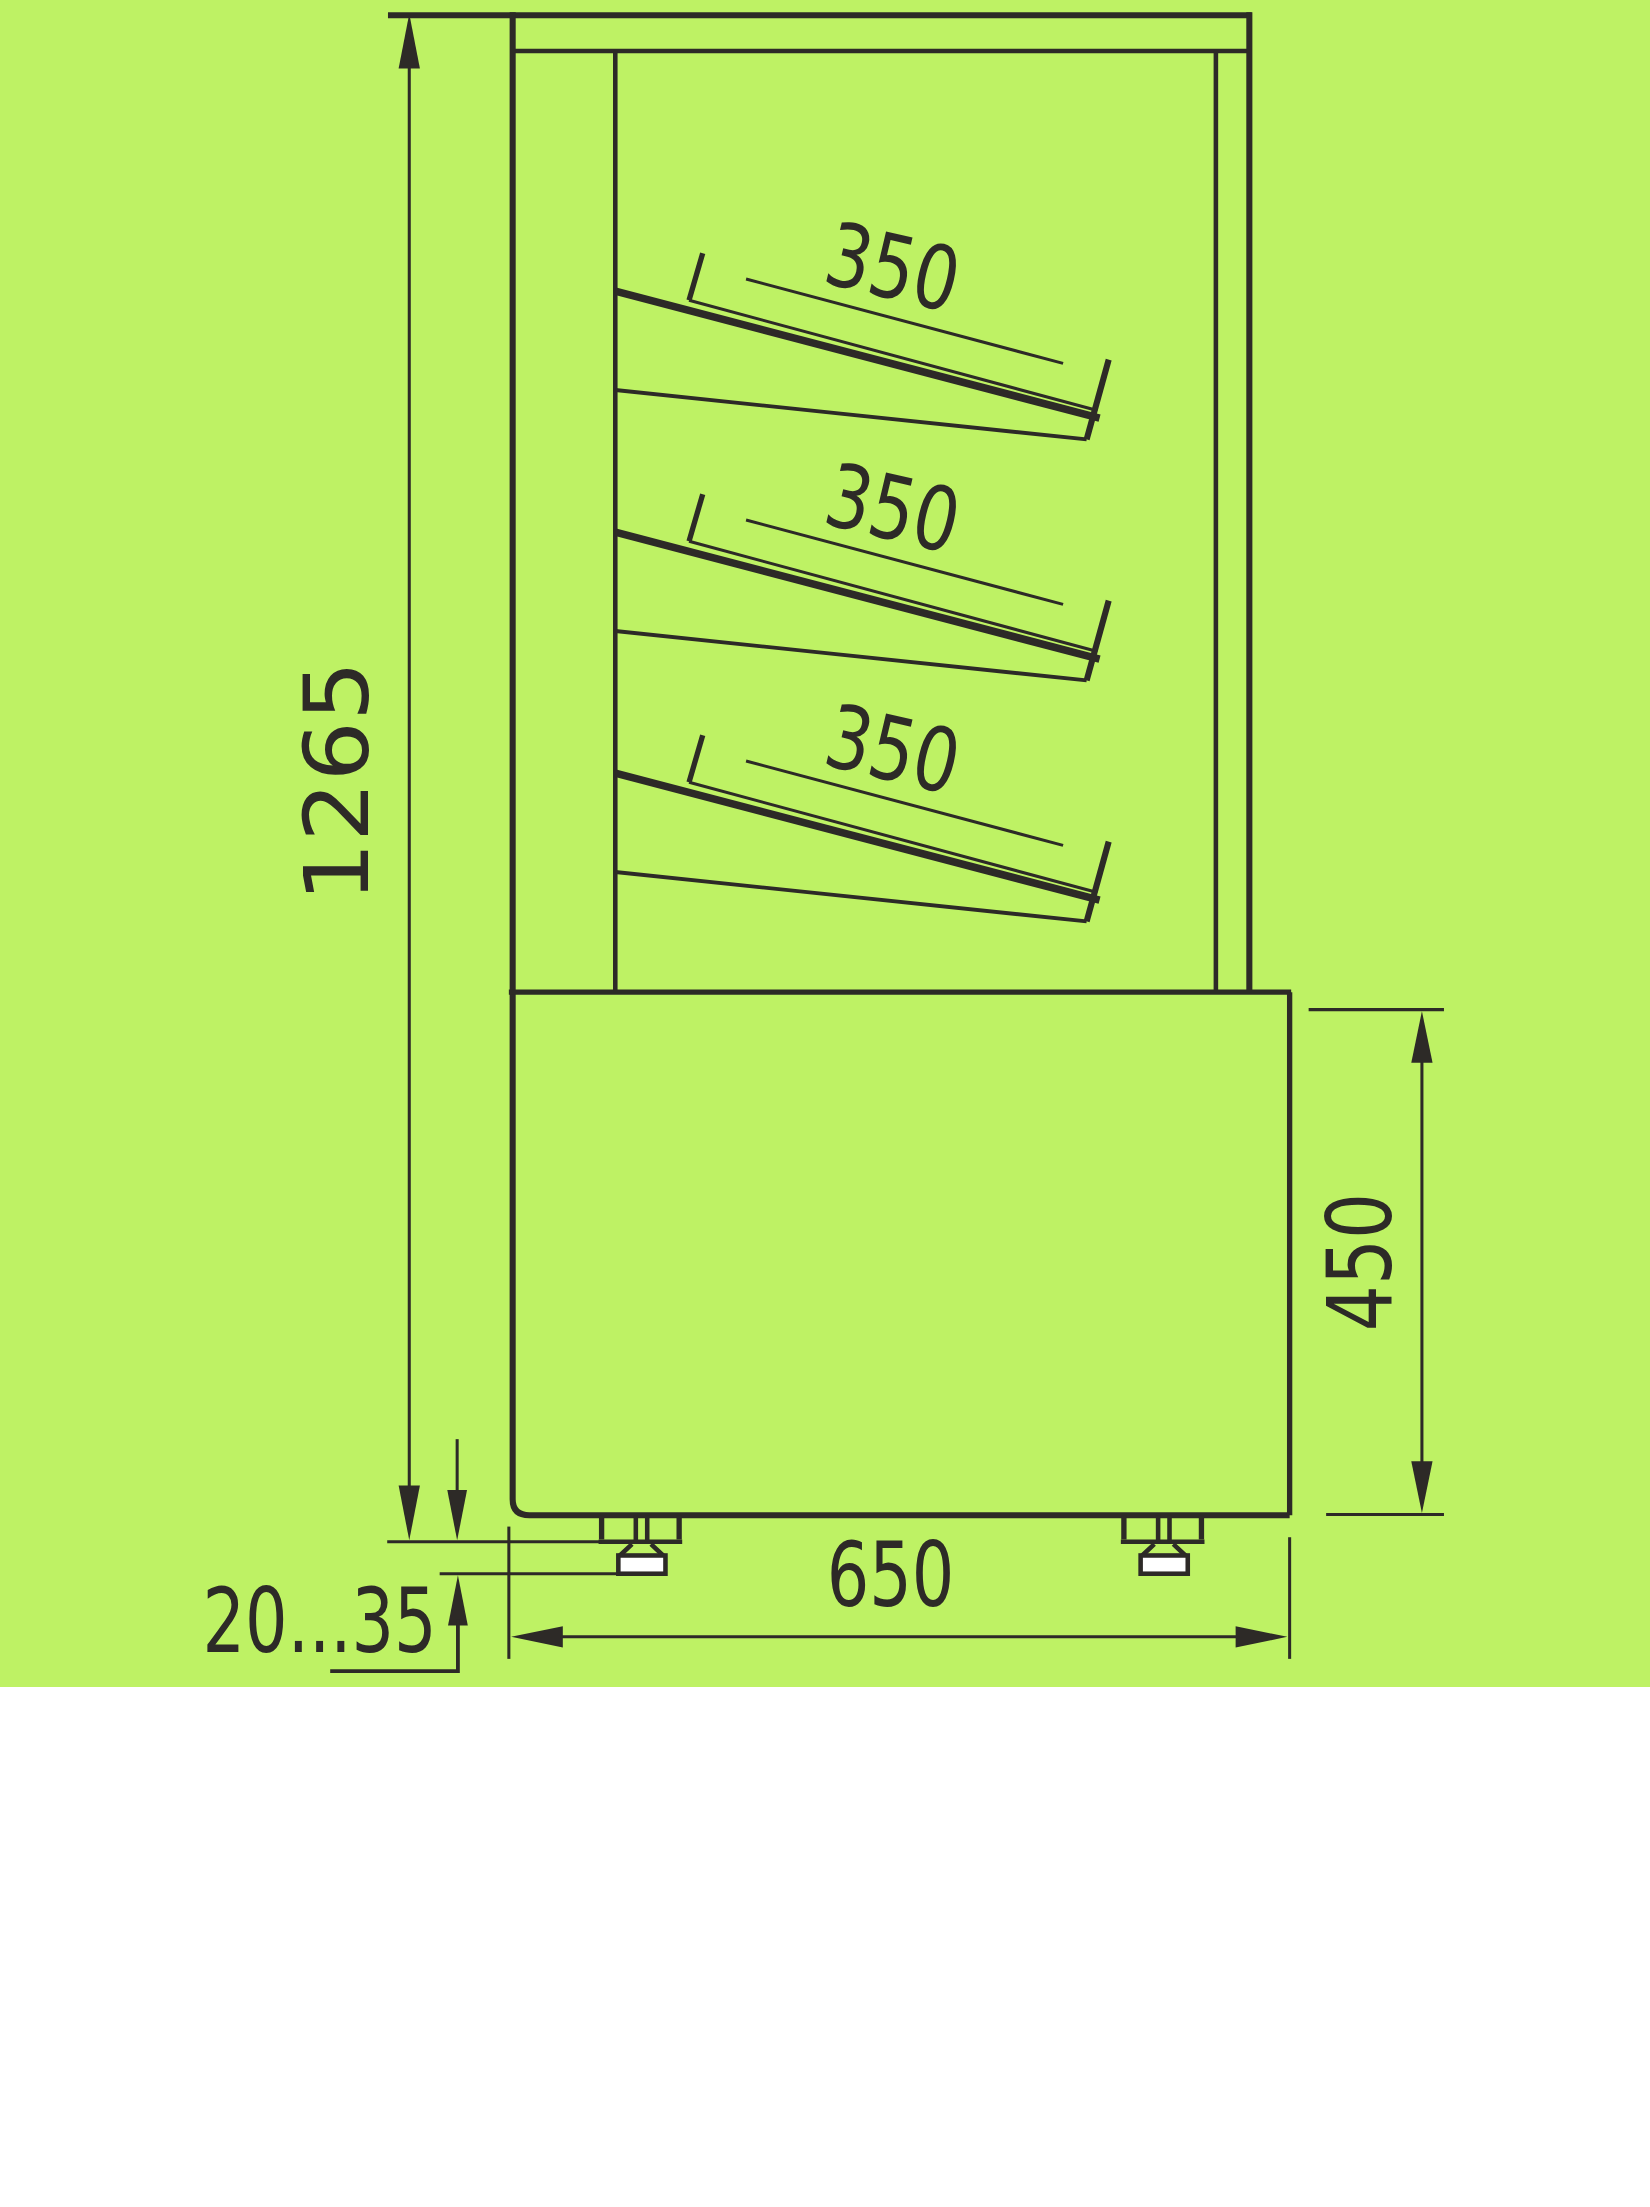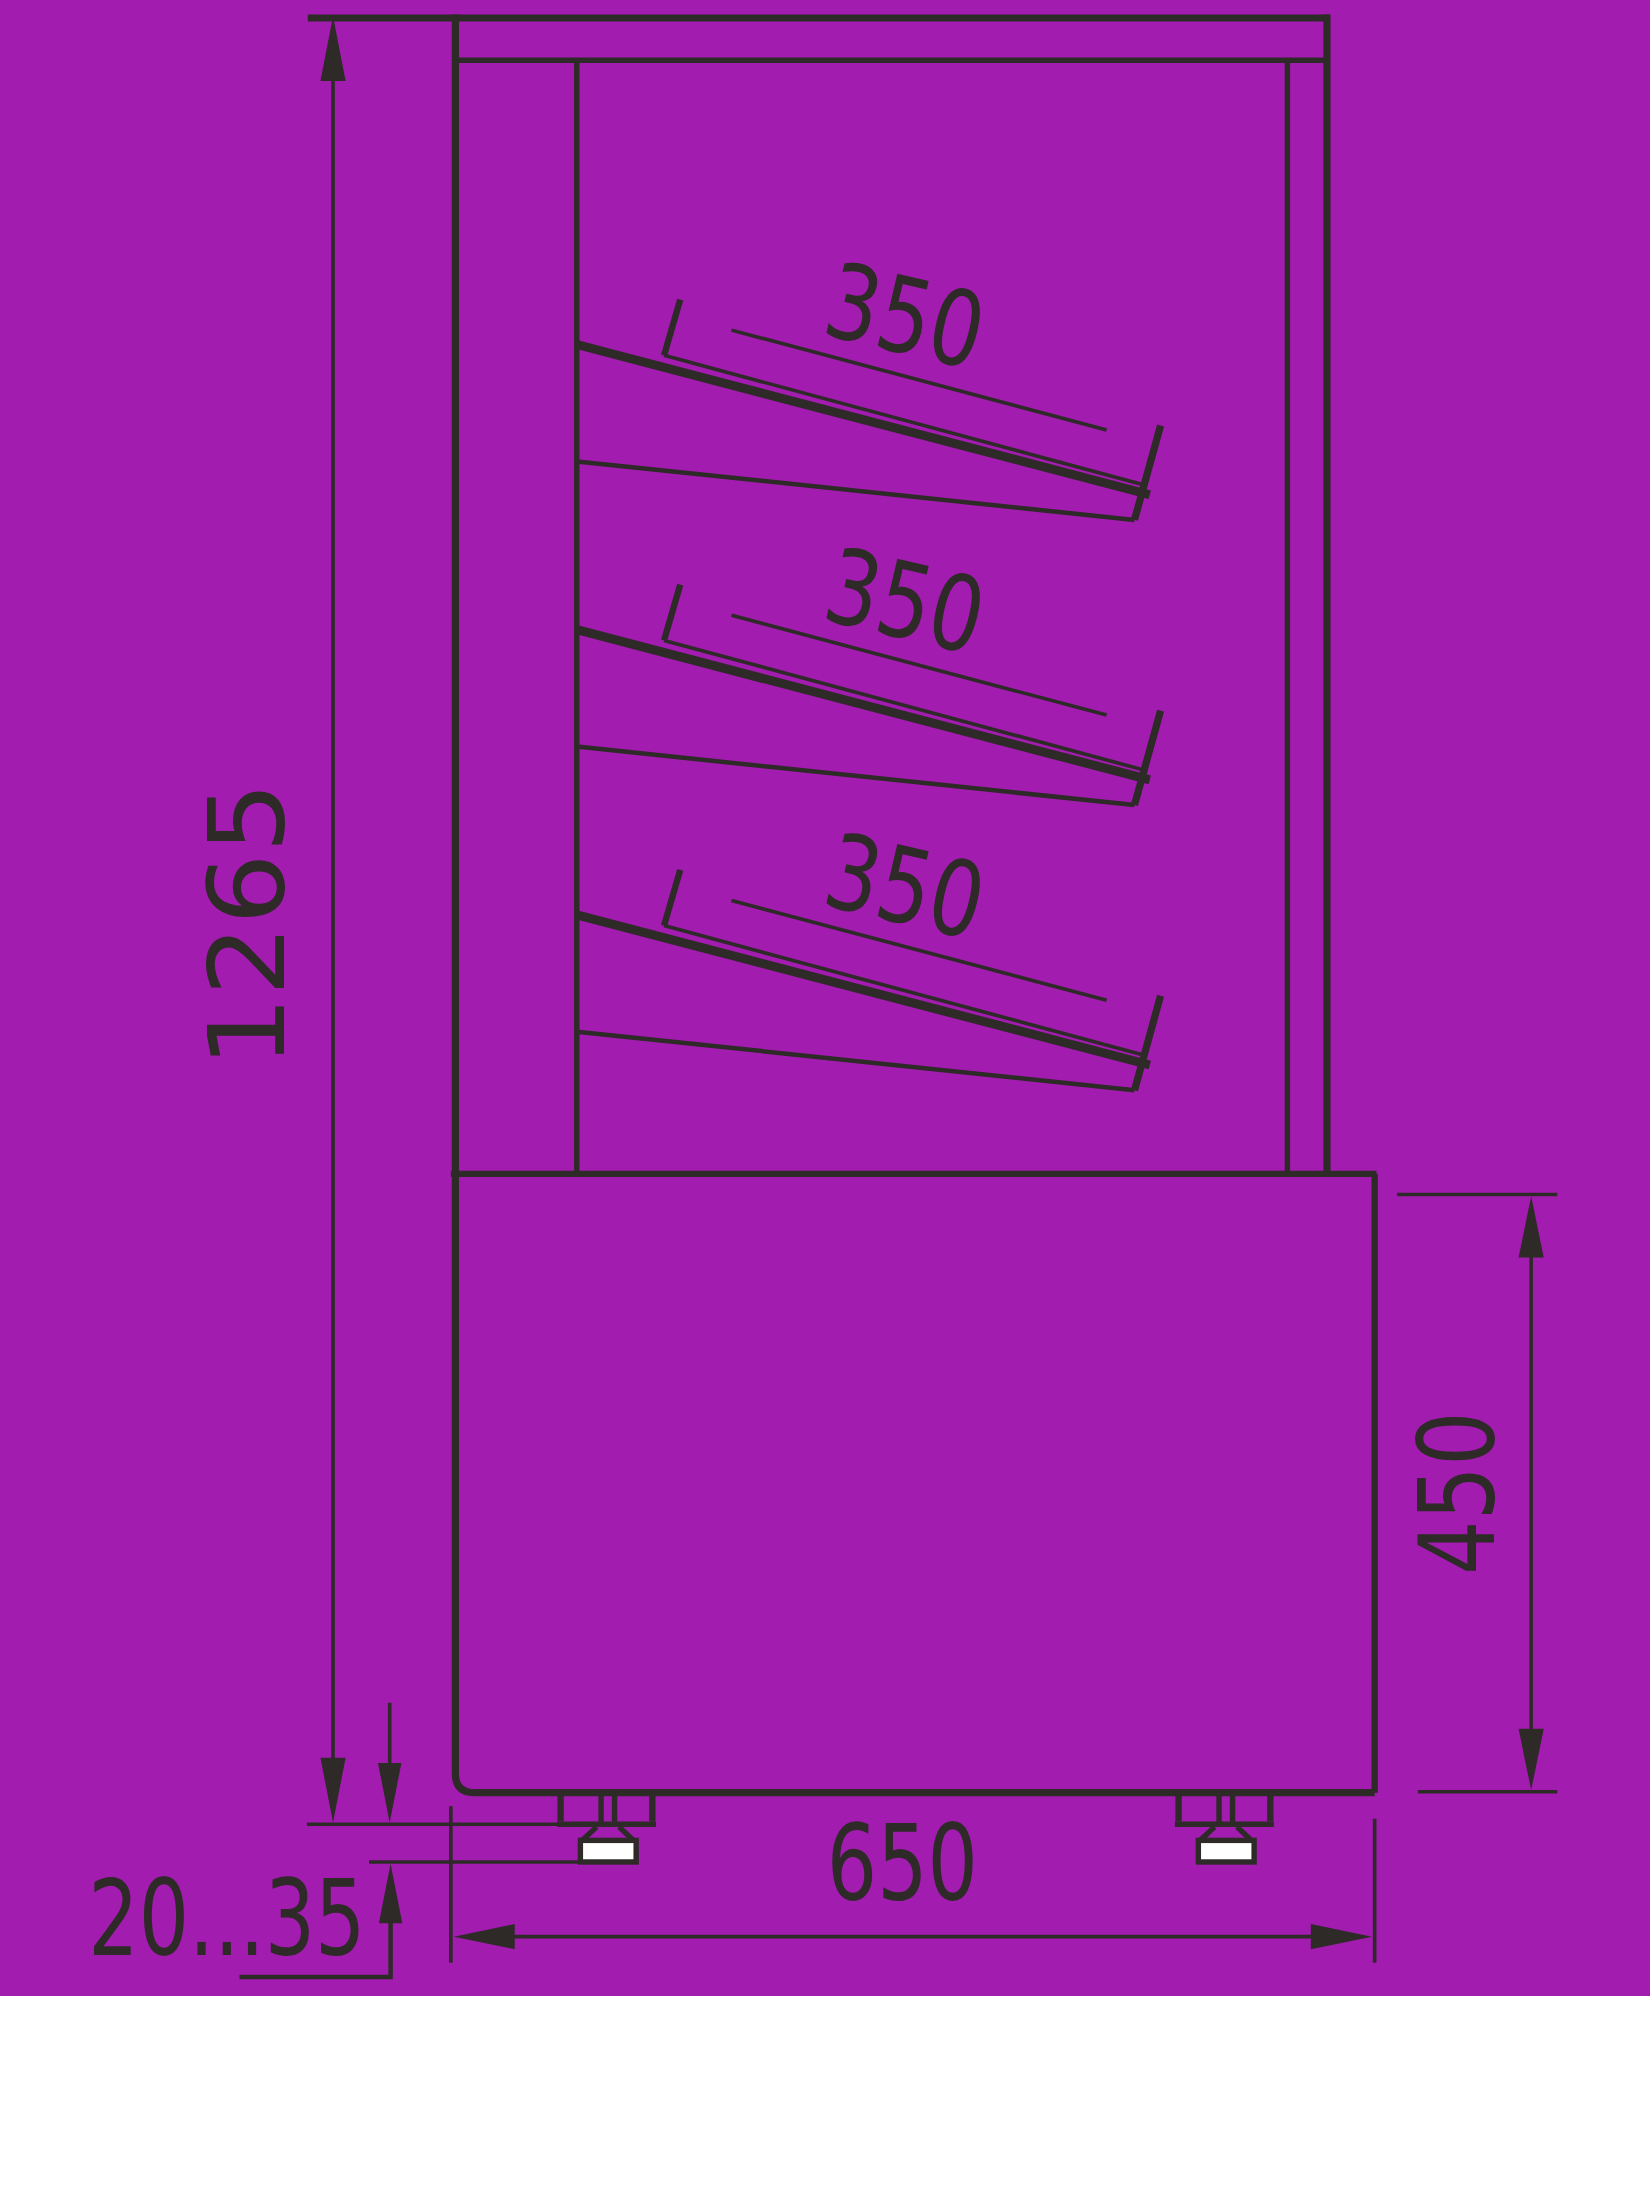--- a/index.html
+++ b/index.html
@@ -1,19 +1,19 @@
 <!DOCTYPE html>
 <html><head>
 <meta charset="utf-8">
 <style>
   html,body{margin:0;padding:0;background:#ffffff;}
   .stage{
     position:relative;
-    width:1651px;height:1996px;
-    background:#a21caf;
+    width:1651px;height:1687px;
+    background:#bef264;
     overflow:hidden;
     font-family:"DejaVu Sans", sans-serif;
   }
   svg{display:block;width:100%;height:100%;}
   .ln{stroke:#2d2a27;fill:none;stroke-linecap:butt;}
   .fill{fill:#2d2a27;stroke:none;}
   text{
     font-family:"DejaVu Sans", sans-serif;
     fill:#2d2a27;
     font-size:116px;

